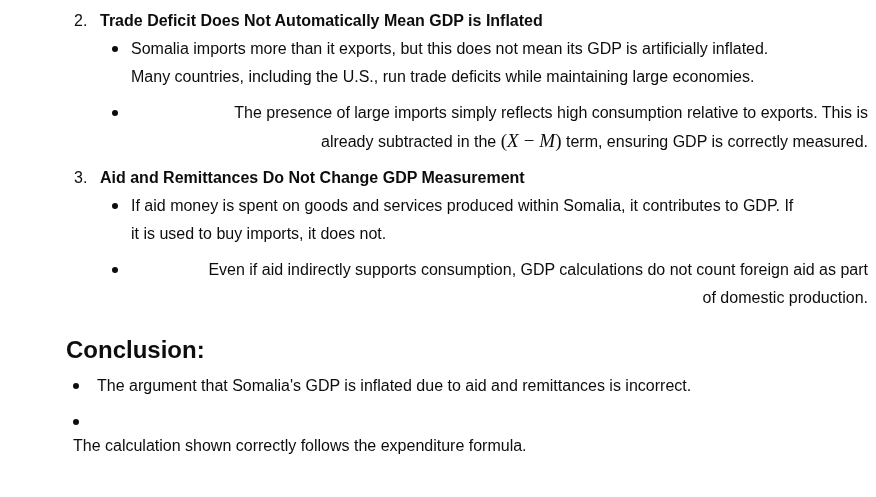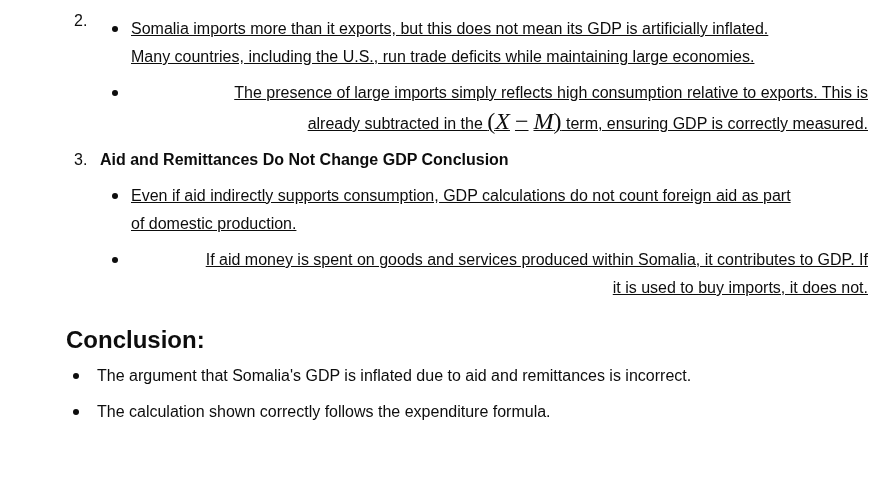--- a/index.html
+++ b/index.html
@@ -30,23 +30,22 @@
   }
   .num-body {
     flex: 1 1 auto;
     min-width: 0;
   }
   .num-title {
     font-weight: 700;
   }
   
   .bullets {
-    margin-top: 8px;
+    margin-top: 0;
     margin-left: 12px;
-    text-decoration: underline;
   }
   .bullet-item {
     display: flex;
   }
   .bullet-item + .bullet-item { margin-top: 8px; text-align: right; }
   .dot {
     flex: 0 0 19px;
     position: relative;
   }
   .dot::before {
@@ -70,68 +69,69 @@
     line-height: 30px;
     font-weight: 700;
     margin: 23px 0 7px 66px;
   }
   
   .c-bullet {
     display: flex;
     margin-left: 73px;
     justify-content: flex-end;
   }
-  .c-bullet + .c-bullet { margin-top: 8px; }
+  .c-bullet + .c-bullet { margin-top: 8px; flex-direction: column; }
   .c-bullet .dot { flex: 0 0 24px; }
   
   .math {
     font-family: "Liberation Serif", serif;
-    font-size: 24px;
+    font-size: 19px;
     white-space: nowrap;
   }
   .math .mi { font-style: italic; }
   .math .mo { margin: 0 5px; }
 </style>
 </head>
 <body>
 
 <div class="doc">
 
   <div class="num-item">
     <span class="num">2.</span>
     <div class="num-body">
+      <div class="num-title">Trade Deficit Does Not Automatically Mean GDP is Inflated</div>
       <div class="bullets">
         <div class="bullet-item">
           <span class="dot"></span>
           <div class="bullet-text">Somalia imports more than it exports, but this does not mean its GDP is artificially inflated.
 Many countries, including the U.S., run trade deficits while maintaining large economies.</div>
         </div>
         <div class="bullet-item">
           <span class="dot"></span>
           <div class="bullet-text"><span>The presence of large imports simply reflects high consumption relative to exports. This is
 already subtracted in the </span><span class="math"><span class="mp">(</span><span class="mi">X</span><span class="mo">−</span><span class="mi">M</span><span class="mp">)</span></span><span> term, ensuring GDP is correctly measured.</span></div>
         </div>
       </div>
     </div>
   </div>
 
   <div class="num-item mt8">
     <span class="num">3.</span>
     <div class="num-body">
-      <div class="num-title">Aid and Remittances Do Not Change GDP Conclusion</div>
+      <div class="num-title">Aid and Remittances Do Not Change GDP Measurement</div>
       <div class="bullets">
+        <div class="bullet-item">
+          <span class="dot"></span>
+          <div class="bullet-text">If aid money is spent on goods and services produced within Somalia, it contributes to GDP. If
+it is used to buy imports, it does not.</div>
+        </div>
         <div class="bullet-item">
           <span class="dot"></span>
           <div class="bullet-text">Even if aid indirectly supports consumption, GDP calculations do not count foreign aid as part
 of domestic production.</div>
-        </div>
-        <div class="bullet-item">
-          <span class="dot"></span>
-          <div class="bullet-text">If aid money is spent on goods and services produced within Somalia, it contributes to GDP. If
-it is used to buy imports, it does not.</div>
         </div>
       </div>
     </div>
   </div>
 
   <div class="conclusion-heading">Conclusion:</div>
 
   <div class="c-bullet">
     <span class="dot"></span>
     <div class="bullet-text">The argument that Somalia's GDP is inflated due to aid and remittances is incorrect.</div>

